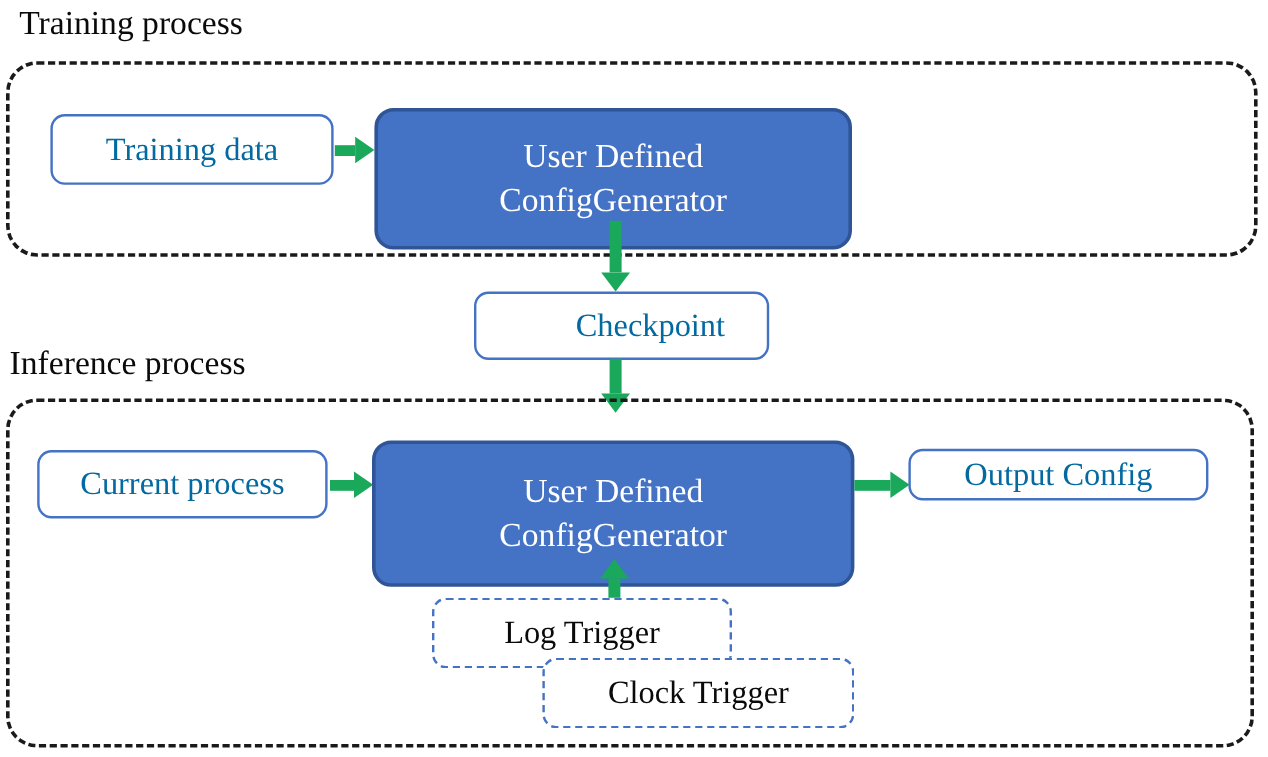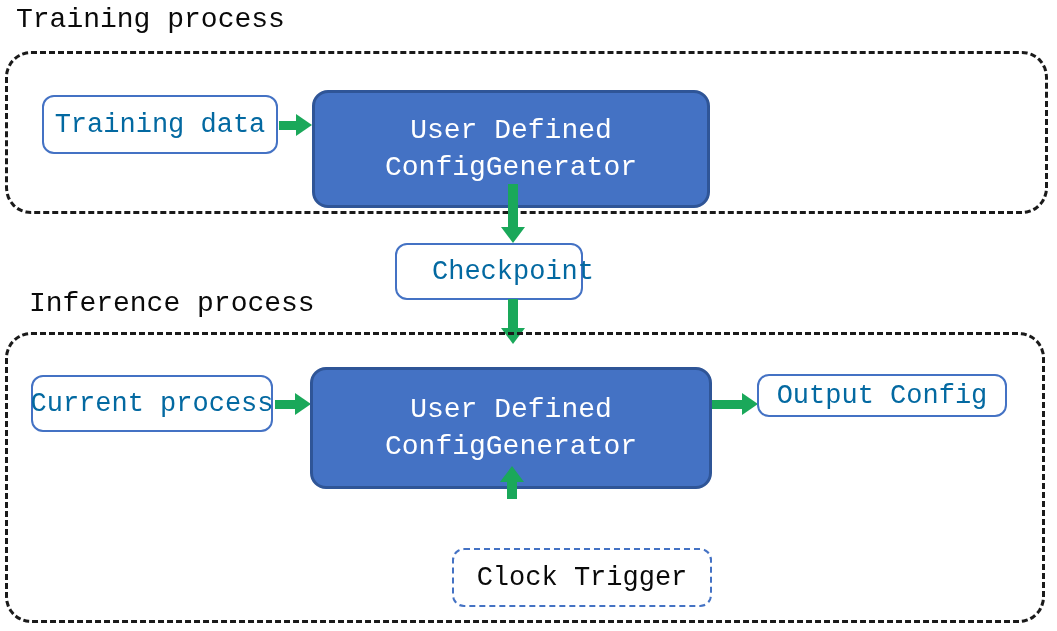--- a/index.html
+++ b/index.html
@@ -1,21 +1,21 @@
 <!DOCTYPE html>
 <html><head>
 <meta charset="utf-8">
 <style>
   html, body { margin: 0; padding: 0; background: #ffffff; }
   #canvas {
     position: relative;
     width: 1057px;
     height: 631px;
     background: #ffffff;
-    font-family: Liberation Mono, monospace;
+    font-family: Liberation Serif, serif;
     color: #111111;
     overflow: hidden;
   }
   .abs { position: absolute; box-sizing: border-box; }
 
   .section-label {
     font-size: 28px;
     color: #0a0a0a;
     white-space: nowrap;
   }
@@ -114,30 +114,30 @@
   <div class="abs blue-box" style="left:312px; top:66px; width:398px; height:118px;">
     <span>User Defined</span>
     <span>ConfigGenerator</span>
   </div>
 
   <div class="abs arrow-down" style="left:501px; top:184px; width:24px; height:59px;">
     <div class="shaft"></div>
     <div class="head"></div>
   </div>
 
-  <div class="abs white-box" style="left:395px; top:243px; width:188px; height:57px;padding-left:48px;">
+  <div class="abs white-box" style="left:395px; top:243px; width:246px; height:57px;padding-left:48px;">
     <span>Checkpoint</span>
   </div>
 
   <div class="abs arrow-down" style="left:501px; top:299px; width:24px; height:45px;">
     <div class="shaft"></div>
     <div class="head"></div>
   </div>
 
-  <div class="abs section-label" style="left:29px; top:288px;text-align:center;">Inference process</div>
+  <div class="abs section-label" style="left:8px; top:288px;text-align:center;">Inference process</div>
 
   <div class="abs dashed-container" style="left:5px; top:332px; width:1040px; height:291px;"></div>
 
   <div class="abs white-box" style="left:31px; top:375px; width:242px; height:57px;">
     <span>Current process</span>
   </div>
 
   <div class="abs arrow-right" style="left:275px; top:393px; width:36px; height:22px;">
     <div class="shaft"></div>
     <div class="head"></div>
@@ -155,18 +155,21 @@
 
   <div class="abs white-box" style="left:757px; top:374px; width:250px; height:43px;">
     <span>Output Config</span>
   </div>
 
   <div class="abs arrow-up" style="left:500px; top:466px; width:24px; height:33px;">
     <div class="head"></div>
     <div class="shaft"></div>
   </div>
 
+  <div class="abs trigger-box" style="left:360px; top:498px; width:250px; height:59px;">
+    <span>Log Trigger</span>
+  </div>
 
   <div class="abs trigger-box" style="left:452px; top:548px; width:260px; height:59px;">
     <span>Clock Trigger</span>
   </div>
 
 </div>
 
 </body></html>

